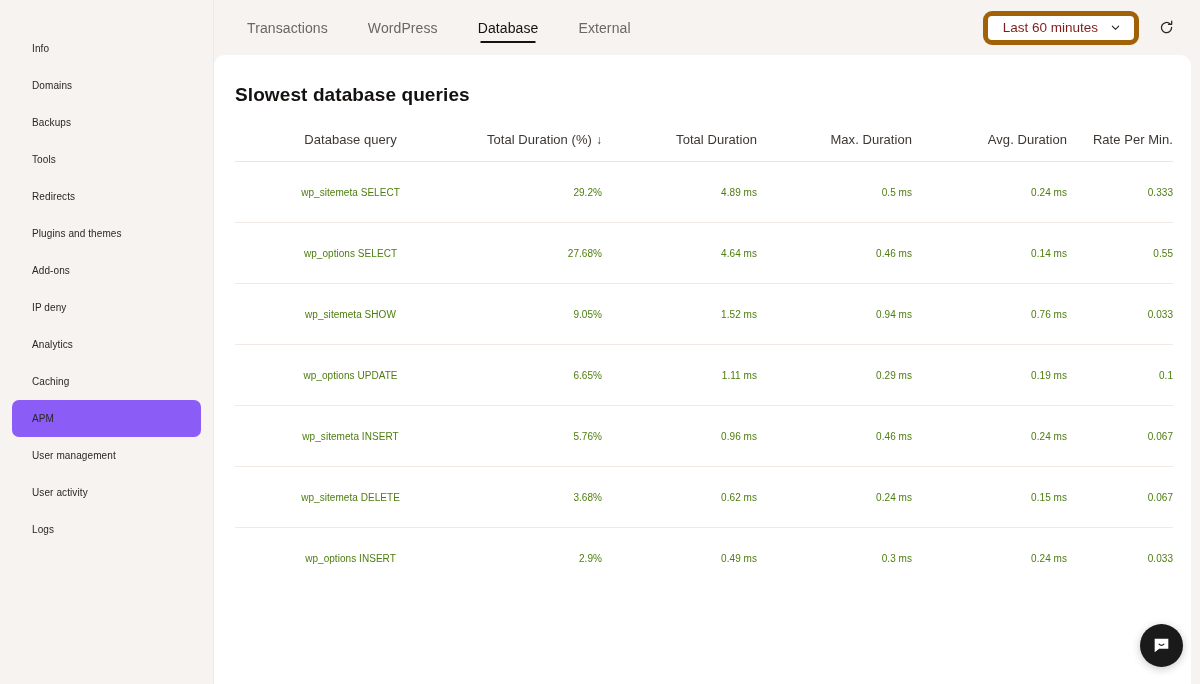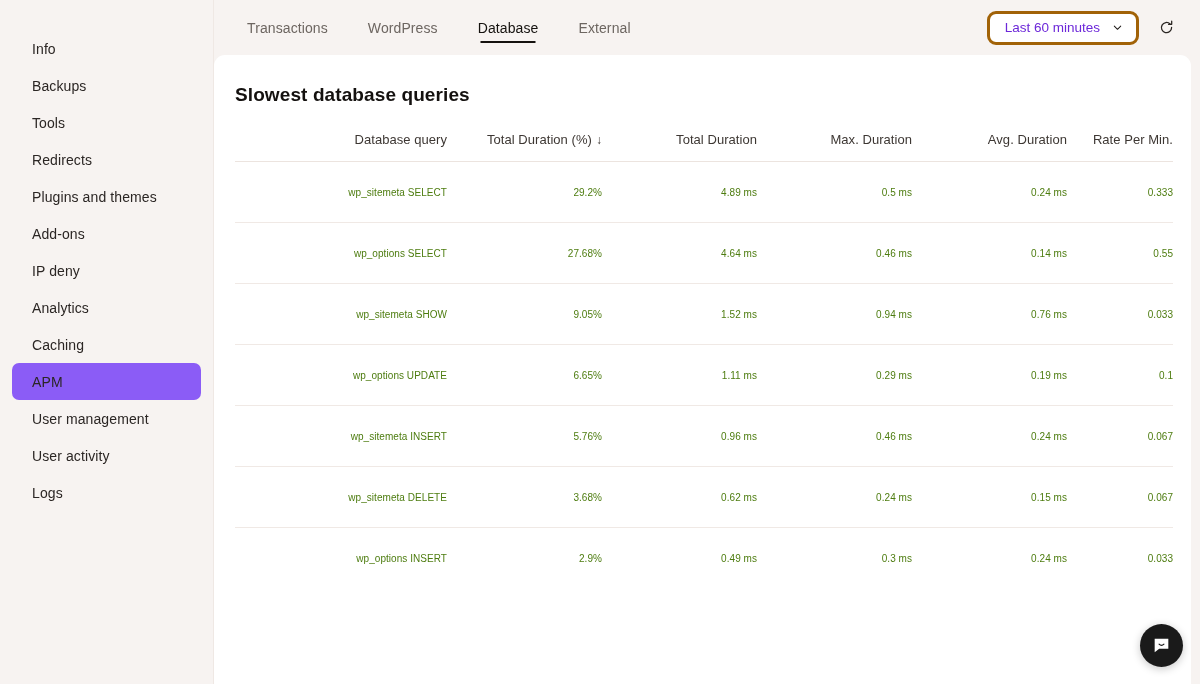--- a/index.html
+++ b/index.html
@@ -35,21 +35,21 @@
     padding-top: 30px;
   }
 
   .sidebar-item {
     height: 37px;
     margin: 0 12px;
     padding: 0 20px;
     display: flex;
     align-items: center;
     border-radius: 7px;
-    font-size: 14px;
+    font-size: 10px;
     color: #2b2624;
     letter-spacing: 0.1px;
     cursor: pointer;
     white-space: nowrap;
   }
 
   .sidebar-item.active {
     background: #8b5cf6;
   }
 
@@ -114,26 +114,26 @@
     align-items: center;
     gap: 14px;
     padding-right: 11px;
   }
 
   .range-select {
     display: flex;
     align-items: center;
     gap: 12px;
     background: #ffffff;
-    border: 3px solid #a16207;
+    border: 5px solid #a16207;
     border-radius: 9px;
     height: 34px;
     padding: 0 13px 0 15px;
     font-size: 13.5px;
-    color: #6d28d9;
+    color: #7f1d1d;
     cursor: pointer;
     white-space: nowrap;
   }
 
   .chev {
     width: 11px;
     height: 11px;
     display: block;
     flex: none;
   }
@@ -183,21 +183,21 @@
     color: #3d3733;
     padding: 26px 0 14px 0;
     text-align: right;
     white-space: nowrap;
     letter-spacing: 0.05px;
     border-bottom: 1px solid #ece4df;
   }
 
   table.q th.c-query,
   table.q td.c-query {
-    text-align: right;
+    text-align: center;
     padding-left: 19px;
   }
 
   table.q td {
     font-size: 10px;
     color: #4d7c0f;
     height: 61px;
     text-align: right;
     border-bottom: 1px solid #f0e9e5;
     white-space: nowrap;
@@ -237,20 +237,23 @@
   }
 </style>
 </head>
 <body>
 
 <div id="app">
 
   <nav class="sidebar" id="sidebar">
       <div class="sidebar-item">
         <span>Info</span>
+      </div>
+      <div class="sidebar-item">
+        <span>Domains</span>
       </div>
       <div class="sidebar-item">
         <span>Backups</span>
       </div>
       <div class="sidebar-item">
         <span>Tools</span>
       </div>
       <div class="sidebar-item">
         <span>Redirects</span>
       </div>

